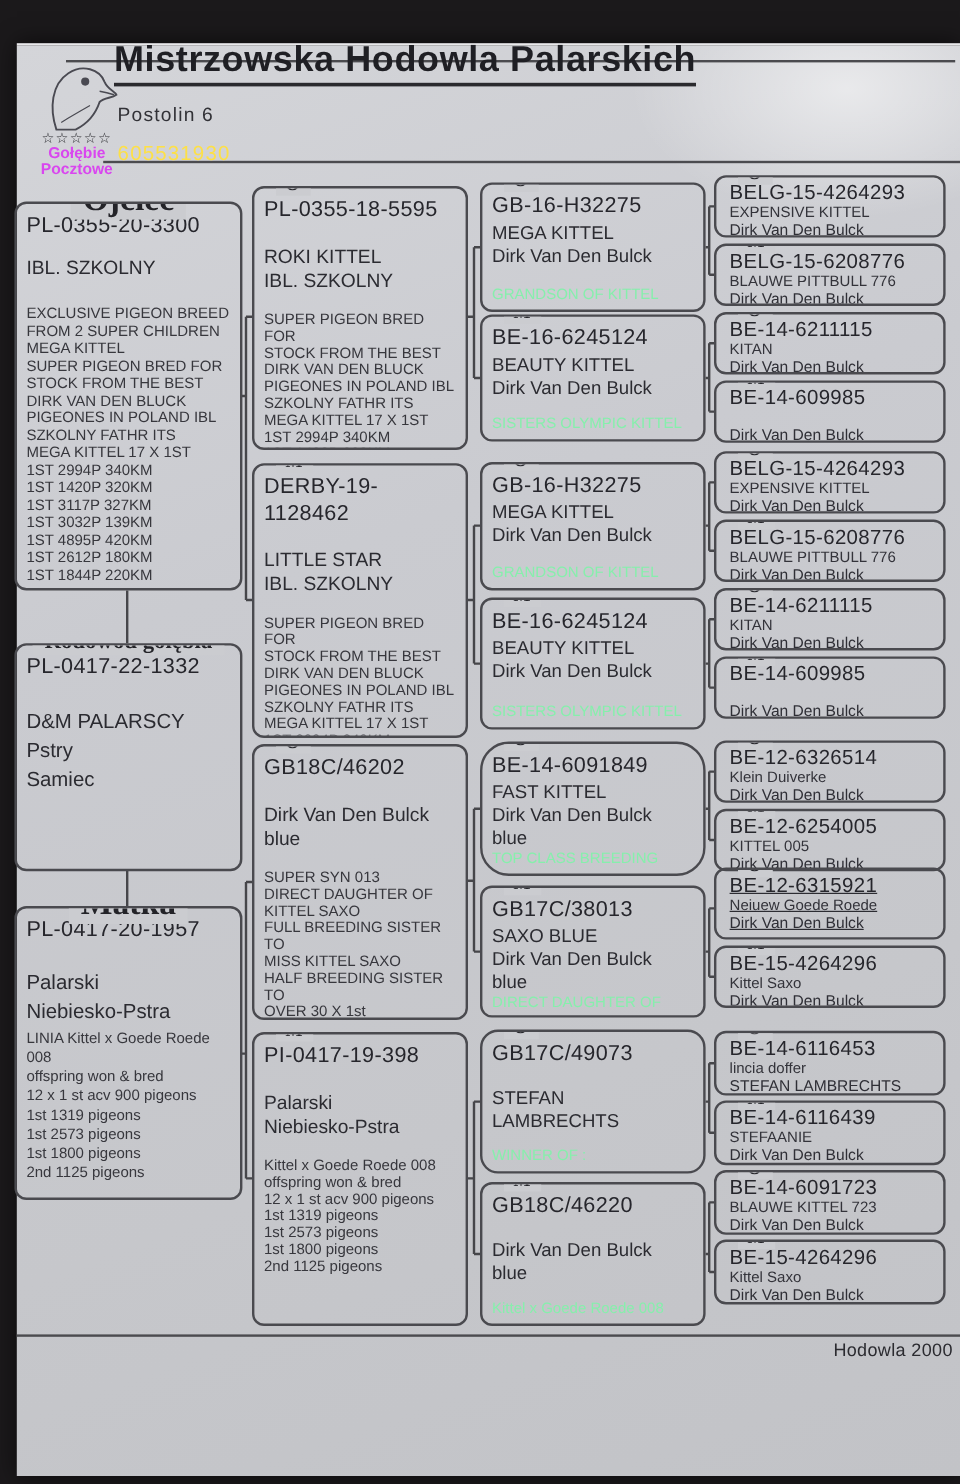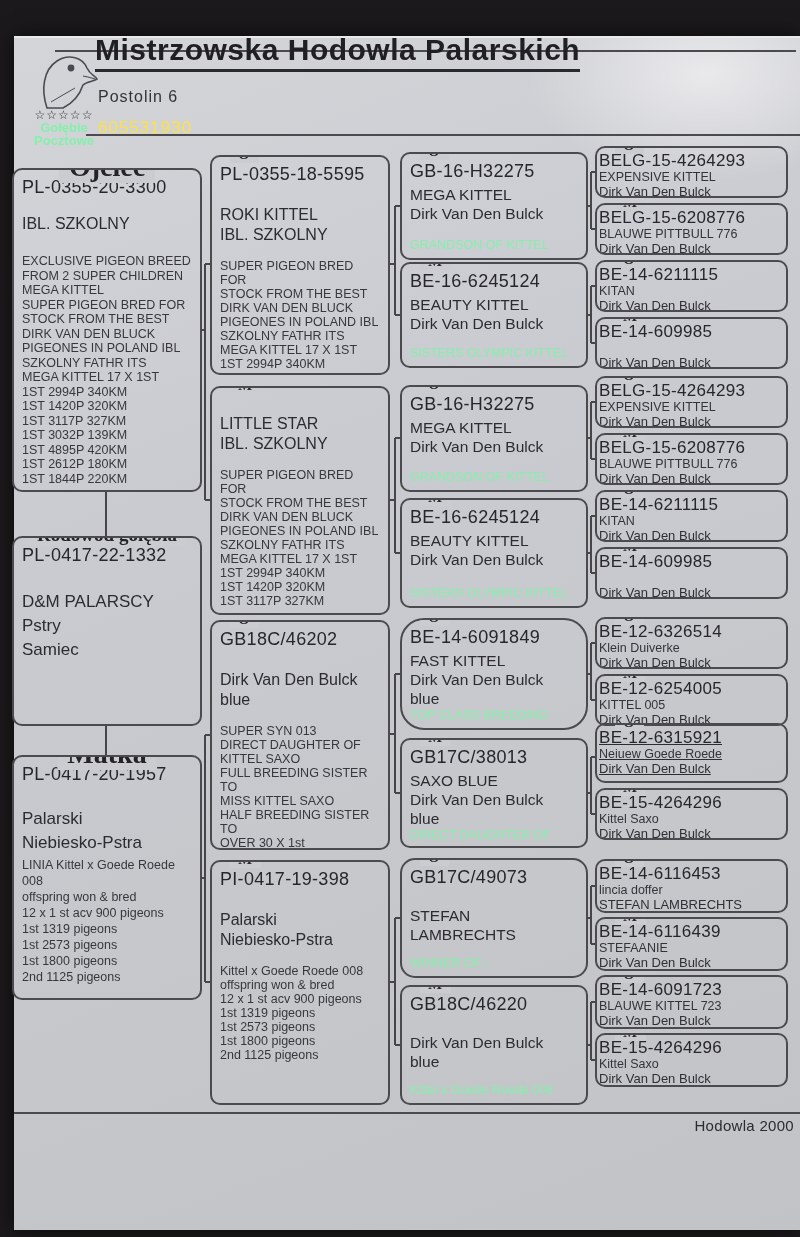--- a/index.html
+++ b/index.html
@@ -27,21 +27,21 @@
   .hdr-title{
     position:absolute;left:95px;top:33px;z-index:2;
     font-size:30px;font-weight:bold;color:#1f1f24;letter-spacing:.5px;
     border-bottom:3px solid #2a2a2e;padding-bottom:2px;white-space:nowrap;
   }
   .hdr-sub{position:absolute;left:98px;top:88px;z-index:2;font-size:16px;color:#323237;letter-spacing:1px;}
   .hdr-phone{position:absolute;left:98px;top:118px;z-index:2;font-size:17px;color:#fde047;letter-spacing:1px;}
   .logo{position:absolute;left:16px;top:52px;width:96px;z-index:2;text-align:center;color:#3c3c42;}
   .logo svg{display:block;margin:0 auto;}
   .logo-stars{font-size:12px;letter-spacing:1px;line-height:11px;color:#2e2e33;}
-  .logo-cap{font-size:13px;font-weight:bold;line-height:13px;color:#86efac;}
+  .logo-cap{font-size:13px;font-weight:bold;line-height:13px;color:#d946ef;}
   
   .box{
     position:absolute;border:2px solid #4a4a4f;border-radius:10px;
     padding:6px 8px;box-sizing:border-box;overflow:hidden;z-index:2;
     display:flex;flex-direction:column;color:#2c2c32;
   }
   .titlelab{
     position:absolute;left:50%;transform:translateX(-50%);
     background:#cbccd0;padding:0 10px;white-space:nowrap;z-index:3;
     font-family:"Liberation Serif", serif;font-weight:bold;color:#232328;
@@ -58,21 +58,21 @@
   .desc{font-size:12.5px;line-height:14.5px;white-space:pre-line;color:#37373d;}
   .g1-father .name{margin-top:16px;}
   .g1-father .desc{margin-top:20px;line-height:14.5px;}
   .g1-subject .name{margin-top:24px;line-height:24px;font-size:17px;}
   .g1-mother .name{margin-top:22px;line-height:24px;font-size:17px;}
   .g1-mother .desc{margin-top:2px;line-height:16px;}
   .g2 .name{margin-top:20px;}
   .g2 .desc{margin-top:14px;line-height:14px;}
   .g3 .name{margin-top:3px;font-size:15.5px;line-height:19px;}
   .g3 .footer{margin-top:auto;font-size:12.5px;white-space:pre-line;color:#86efac;}
-  .g4{padding:3px 2px;}
+  .g4{padding:3px 11px;}
   .g4 .ring{font-size:17px;line-height:19px;}
   .g4 .l2{font-size:12.5px;line-height:14px;min-height:14px;color:#33333a;}
   .g4 .l3{font-size:13px;line-height:15px;color:#2f2f36;}
   .doc-footer{
     position:absolute;right:6px;top:1117px;z-index:2;
     font-size:15px;color:#2b2b30;letter-spacing:.3px;
   }
 </style>
 </head>
 <body>
@@ -175,20 +175,21 @@
 DIRK VAN DEN BLUCK
 PIGEONES IN POLAND IBL
 SZKOLNY FATHR ITS
 MEGA KITTEL 17 X 1ST
 1ST 2994P 340KM
 1ST 1420P 320KM
 1ST 3117P 327KM</div>
   </div>
   <div class="box g2" style="left:210px;top:386px;width:180px;height:229px;">
     <span class="sexlab">M</span>
+    <div class="ring">DERBY-19-1128462</div>
     <div class="name">LITTLE STAR
 IBL. SZKOLNY</div>
     <div class="desc">SUPER PIGEON BRED FOR
 STOCK FROM THE BEST
 DIRK VAN DEN BLUCK
 PIGEONES IN POLAND IBL
 SZKOLNY FATHR ITS
 MEGA KITTEL 17 X 1ST
 1ST 2994P 340KM
 1ST 1420P 320KM

